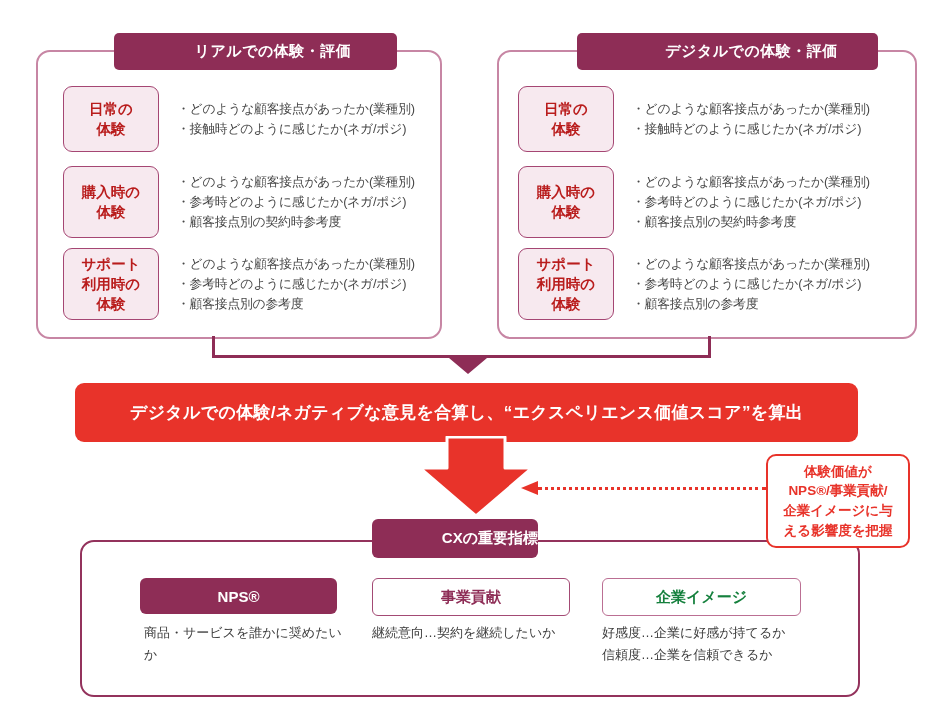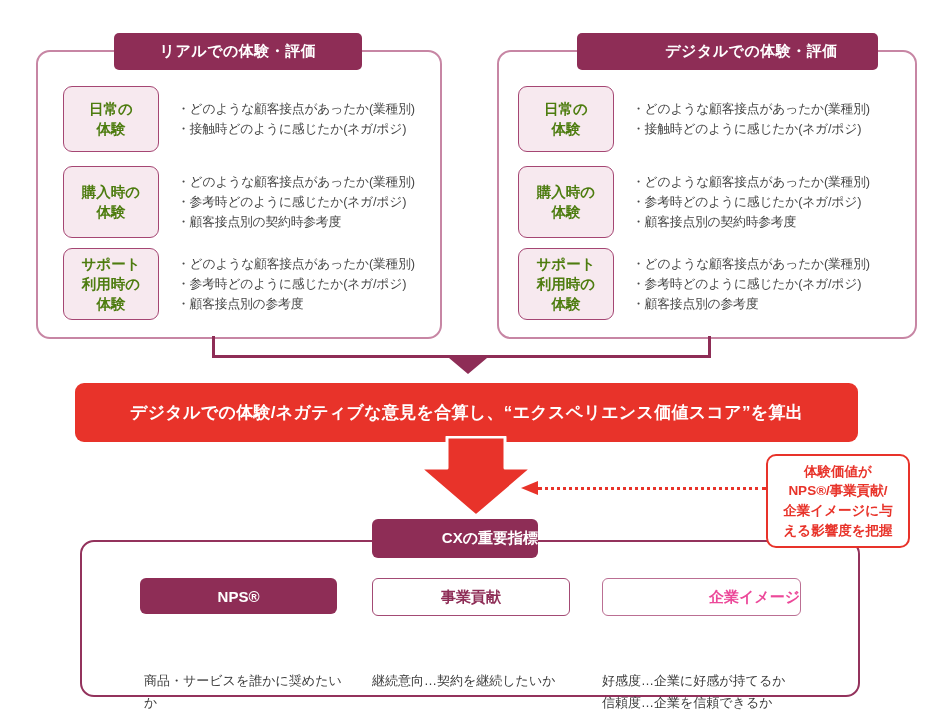--- a/index.html
+++ b/index.html
@@ -7,21 +7,21 @@
   .stage{position:relative;width:940px;height:720px;background:#fff;overflow:hidden;}
 
   
   .panel{position:absolute;background:#fff;border:2px solid #c986a0 ;border-radius:14px;}
   .panel{border:2px solid #c786a4;}
   .panel-tab{position:absolute;background:#8e2d56;color:#fff;border-radius:5px;
     display:flex;align-items:center;justify-content:center;
     font-size:15px;font-weight:bold;letter-spacing:.5px;z-index:3;}
   .row{position:absolute;display:flex;align-items:center;gap:18px;}
   .exp-box{width:94px;background:#f7e9ef;border:1.6px solid #a54673;border-radius:9px;
-    color:#4d7c0f;font-size:14.5px;font-weight:bold;line-height:1.4;
+    color:#b91c1c;font-size:14.5px;font-weight:bold;line-height:1.4;
     display:flex;align-items:center;justify-content:center;text-align:center;
     white-space:pre-line;flex:0 0 auto;}
   .bullets{font-size:12.8px;color:#474747;line-height:20px;white-space:nowrap;letter-spacing:-.2px;}
 
   
   .conn{position:absolute;background:#8e2d56;}
   .conn-tri{position:absolute;width:0;height:0;
     border-left:19px solid transparent;border-right:19px solid transparent;
     border-top:16px solid #8e2d56;}
 
@@ -47,31 +47,31 @@
   .cx-panel{position:absolute;left:80px;top:540px;width:776px;height:153px;background:#fff;
     border:2px solid #93325c;border-radius:14px;}
   .cx-tab{position:absolute;left:372px;top:519px;width:166px;height:39px;background:#8e2d56;
     border-radius:6px;display:flex;align-items:center;justify-content:flex-end;
     color:#fff;font-size:15px;font-weight:bold;z-index:3;}
   .metric-box{position:absolute;top:578px;height:36px;border-radius:6px;
     display:flex;align-items:center;justify-content:center;
     font-size:15px;font-weight:bold;z-index:2;}
   .metric-filled{background:#8e2d56;color:#fff;}
   .metric-outline1{background:#fff;color:#8e2d56;border:1.6px solid #a34a74;}
-  .metric-outline2{background:#fff;color:#ec4899;border:1.6px solid #bb6f93;justify-content:flex-end;}
+  .metric-outline2{background:#fff;color:#15803d;border:1.6px solid #bb6f93;}
   .metric-desc{position:absolute;top:622px;font-size:13px;color:#3c3c3c;line-height:1.7;
-    white-space:pre-line;z-index:2;margin-top:48px;}
+    white-space:pre-line;z-index:2;}
 </style>
 </head>
 <body>
 
 <div class="stage">
 
   <div class="panel" style="left:36px;top:50px;width:402px;height:285px;"></div>
-  <div class="panel-tab" style="left:114px;top:33px;width:248px;height:37px;">
+  <div class="panel-tab" style="left:114px;top:33px;width:248px;height:37px;padding-left:35px;">
     <span>リアルでの体験・評価</span>
   </div>
   <div class="row" style="left:63px;top:86px;right:505px;">
     <div class="exp-box" style="height:64px;">日常の
 体験</div>
     <div class="bullets">
       <div>・どのような顧客接点があったか(業種別)</div>
       <div>・接触時どのように感じたか(ネガ/ポジ)</div>
     </div>
   </div>

